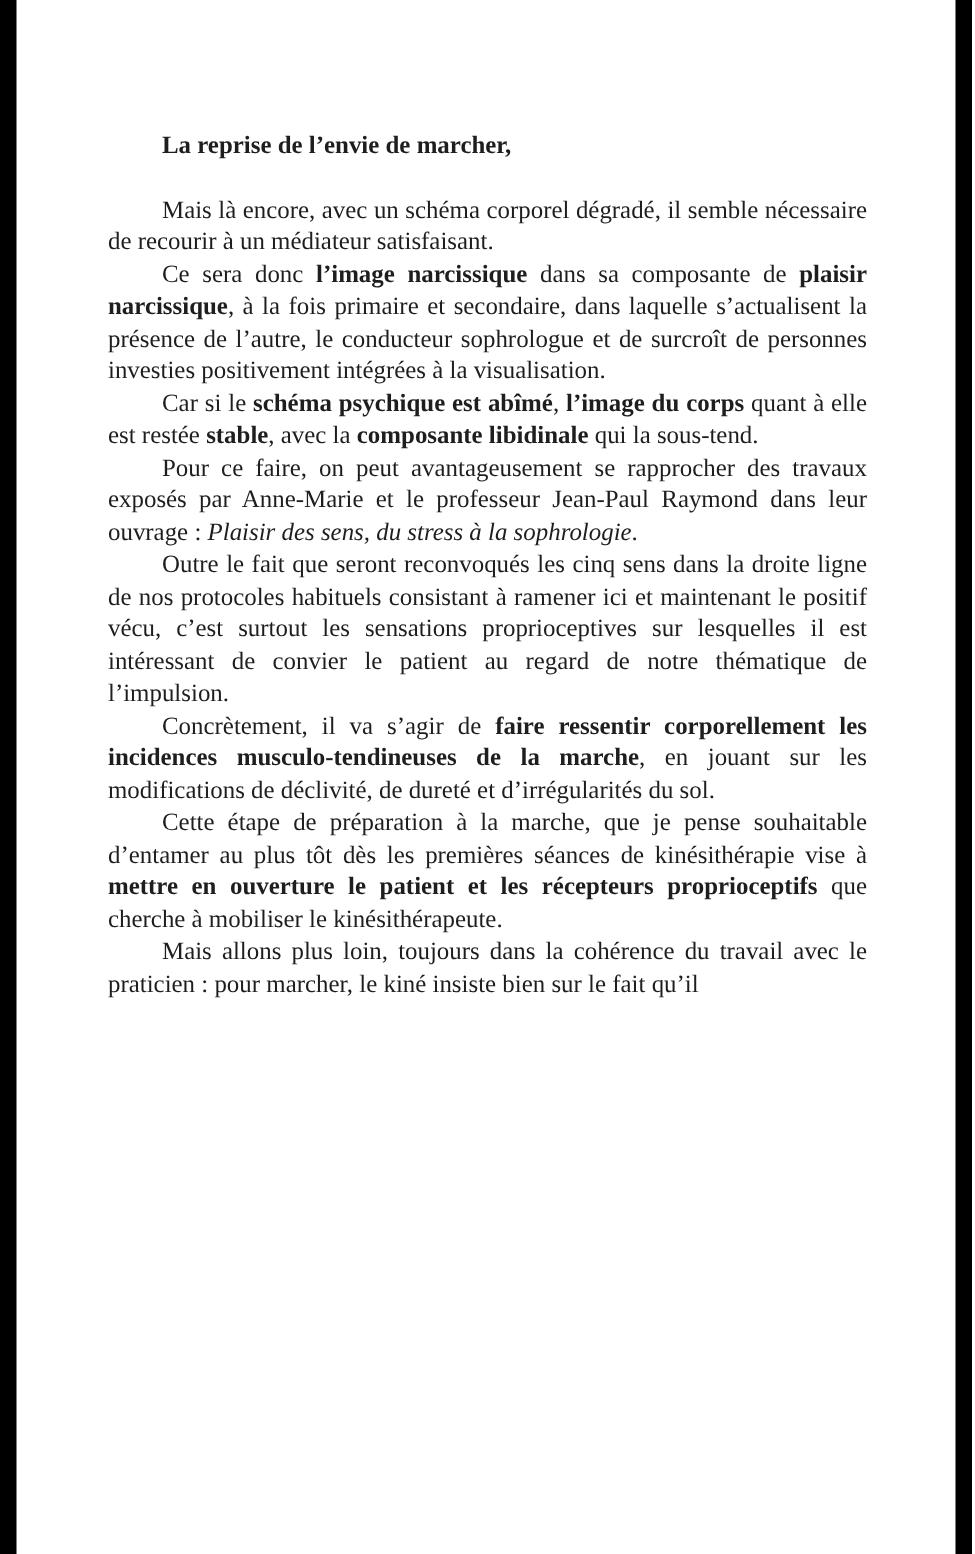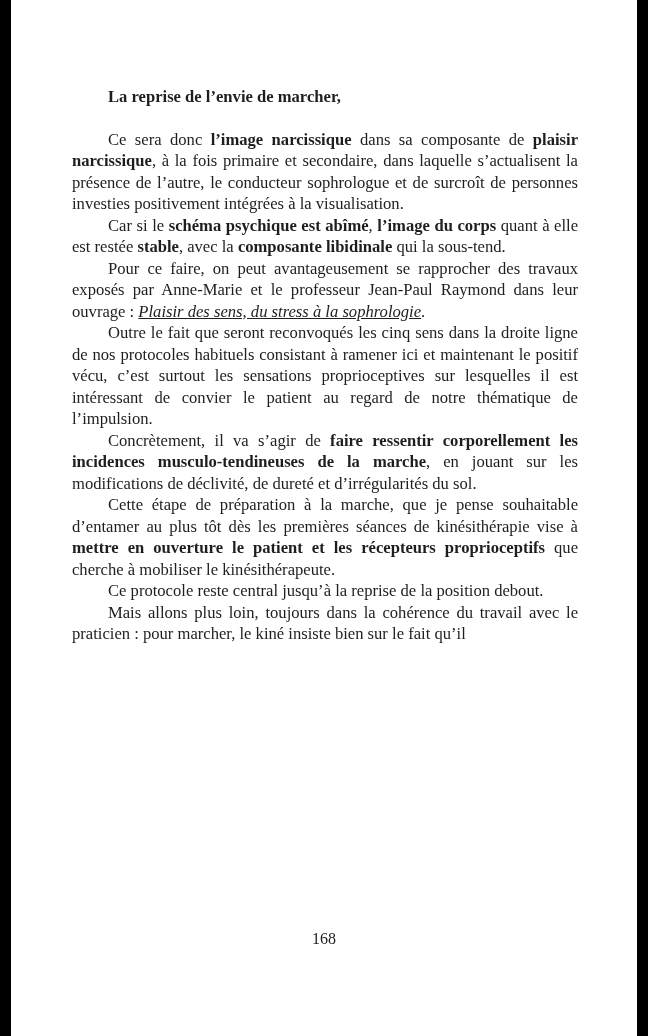--- a/index.html
+++ b/index.html
@@ -31,21 +31,21 @@
   }
   .heading { margin: 0 0 21px 36px; }
   .heading .title    { font-weight: bold; }
   .heading .subtitle { font-weight: normal; }
   .para {
     margin: 0;
     text-align: justify;
     text-indent: 36px;
   }
   .para .bold   { font-weight: bold; }
-  .para .italic { font-style: italic; text-decoration: underline; }
+  .para .italic { font-style: italic; }
   .page-number {
     position: absolute;
     left: 0;
     right: 0;
     top: 930px;
     text-align: center;
     font-size: 16px;
   }
 </style>
 </head>
@@ -53,25 +53,24 @@
 
 <div class="page">
   <div class="scan-bar left"></div>
   <div class="scan-bar right"></div>
 
   <div class="text-block">
     <div class="heading">
       <div class="title">La reprise de l’envie de marcher,</div>
     </div>
     <div id="paragraphs">
+        <p class="para"><span>Mais là encore, avec un schéma corporel dégradé, il semble nécessaire de recourir à un médiateur satisfaisant.</span></p>
         <p class="para"><span>Ce sera donc </span><span class="bold">l’image narcissique</span><span> dans sa composante de </span><span class="bold">plaisir narcissique</span><span>, à la fois primaire et secondaire, dans laquelle s’actualisent la présence de l’autre, le conducteur sophrologue et de surcroît de personnes investies positivement intégrées à la visualisation.</span></p>
         <p class="para"><span>Car si le </span><span class="bold">schéma psychique est abîmé</span><span>, </span><span class="bold">l’image du corps</span><span> quant à elle est restée </span><span class="bold">stable</span><span>, avec la </span><span class="bold">composante libidinale</span><span> qui la sous-tend.</span></p>
         <p class="para"><span>Pour ce faire, on peut avantageusement se rapprocher des travaux exposés par Anne-Marie et le professeur Jean-Paul Raymond dans leur ouvrage&nbsp;: </span><span class="italic">Plaisir des sens, du stress à la sophrologie</span><span>.</span></p>
         <p class="para"><span>Outre le fait que seront reconvoqués les cinq sens dans la droite ligne de nos protocoles habituels consistant à ramener ici et maintenant le positif vécu, c’est surtout les sensations proprioceptives sur lesquelles il est intéressant de convier le patient au regard de notre thématique de l’impulsion.</span></p>
         <p class="para"><span>Concrètement, il va s’agir de </span><span class="bold">faire ressentir corporellement les incidences musculo-tendineuses de la marche</span><span>, en jouant sur les modifications de déclivité, de dureté et d’irrégularités du sol.</span></p>
         <p class="para"><span>Cette étape de préparation à la marche, que je pense souhaitable d’entamer au plus tôt dès les premières séances de kinésithérapie vise à </span><span class="bold">mettre en ouverture le patient et les récepteurs proprioceptifs</span><span> que cherche à mobiliser le kinésithérapeute.</span></p>
-        <p class="para"><span>Ce protocole reste central jusqu’à la reprise de la position debout.</span></p>
         <p class="para"><span>Mais allons plus loin, toujours dans la cohérence du travail avec le praticien&nbsp;: pour marcher, le kiné insiste bien sur le fait qu’il</span></p>
       </div>
   </div>
 
-  <div class="page-number">168</div>
 </div>
 
 </body></html>

